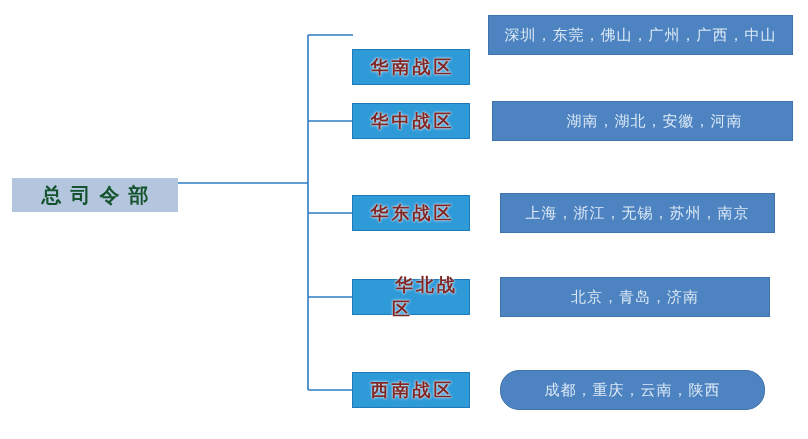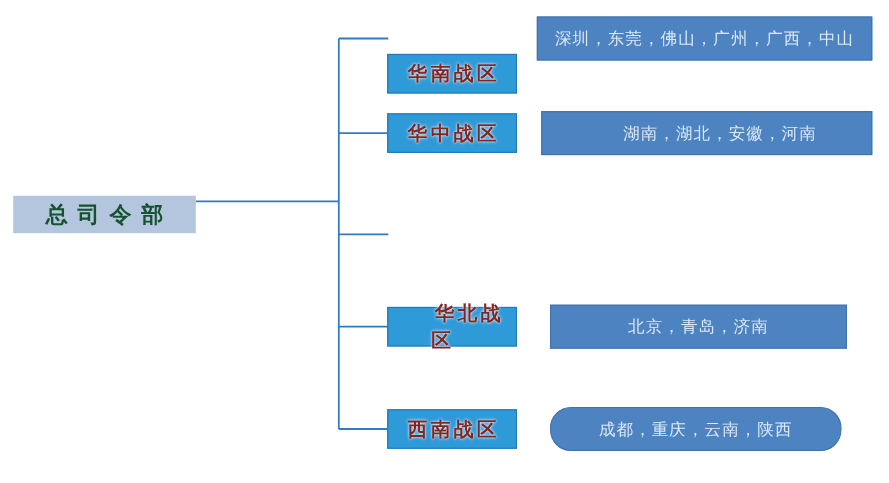--- a/index.html
+++ b/index.html
@@ -110,20 +110,22 @@
   </svg>
 
   <div class="hq-box">总司令部</div>
 
   <div class="zone-label" style="top:17px;margin-top:32px;">华南战区</div>
   <div class="zone-detail" style="top:15px; left:488px; width:305px;">深圳，东莞，佛山，广州，广西，中山</div>
 
   <div class="zone-label" style="top:103px;">华中战区</div>
   <div class="zone-detail" style="top:101px; left:492px; width:301px;padding-left:24px;">湖南，湖北，安徽，河南</div>
 
+  <div class="zone-label" style="top:195px;">华东战区</div>
+  <div class="zone-detail" style="top:193px; left:500px; width:275px;">上海，浙江，无锡，苏州，南京</div>
 
   <div class="zone-label" style="top:279px;padding-left:39px;">华北战区</div>
   <div class="zone-detail" style="top:277px; left:500px; width:270px;">北京，青岛，济南</div>
 
   <div class="zone-label" style="top:372px;">西南战区</div>
   <div class="zone-detail" style="top:370px; left:500px; width:265px;border-radius:19px;">成都，重庆，云南，陕西</div>
 
 
 </div>
 

